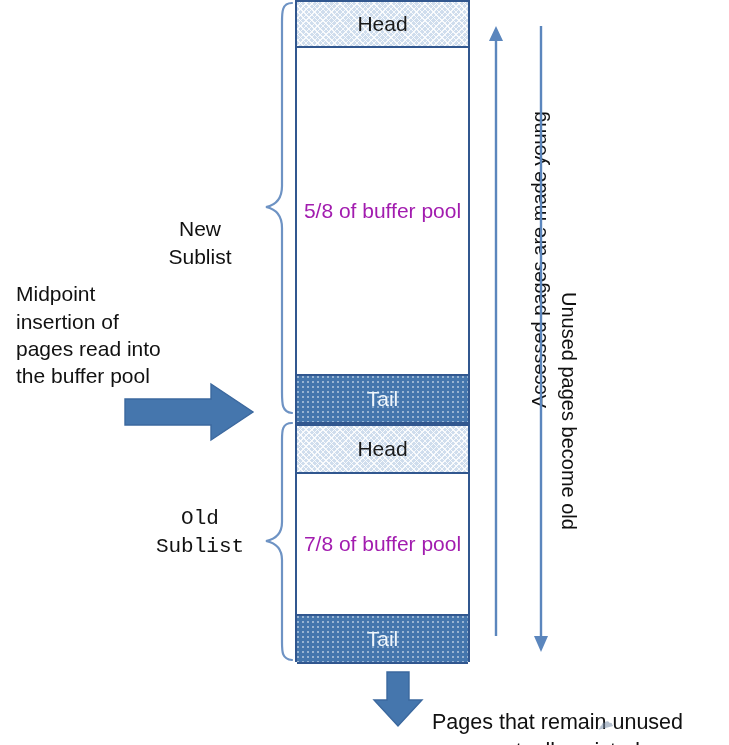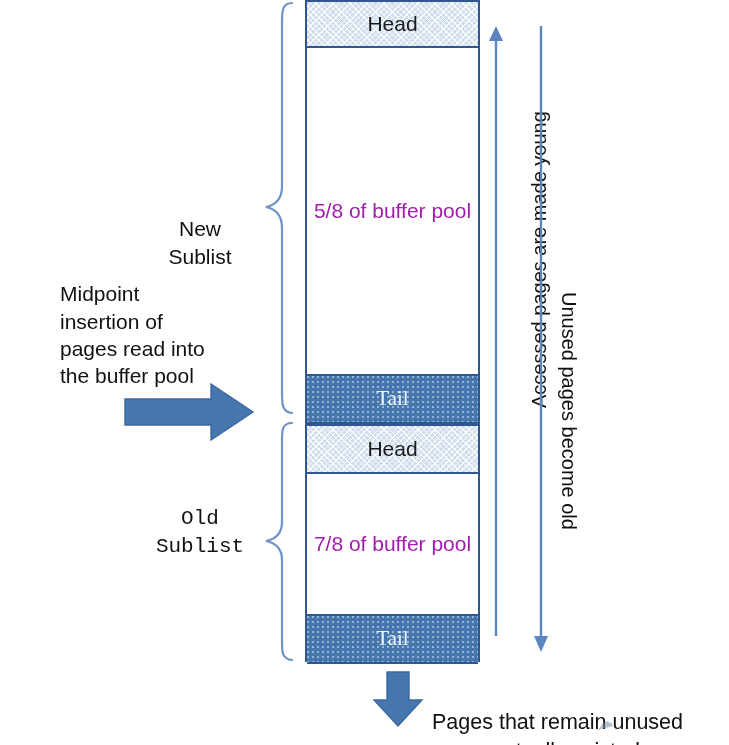--- a/index.html
+++ b/index.html
@@ -15,21 +15,21 @@
     position: relative;
     width: 729px;
     height: 745px;
     background: #ffffff;
     overflow: hidden;
   }
 
   
   .pool-column {
     position: absolute;
-    left: 305px;
+    left: 295px;
     top: 0px;
     width: 175px;
     height: 662px;
     border: 2px solid #31578f;
     box-sizing: border-box;
     background: #ffffff;
   }
 
   .seg {
     position: absolute;
@@ -65,21 +65,20 @@
 
   
   .seg-tail {
     background-color: #4576ad;
     background-image:
       radial-gradient(circle at 1px 1px, rgba(255,255,255,0.45) 1px, rgba(255,255,255,0) 1.4px);
     background-size: 5px 5px;
     color: #eef5fb;
     border-top: 2px solid #31578f;
     border-bottom: 2px solid #31578f;
-    font-family: Liberation Serif, serif;
   }
 
   
   .seg-body {
     background: #ffffff;
     color: #a21caf;
   }
 
   
   .label-block {
@@ -183,21 +182,21 @@
   <div class="label-block" style="left:150px;top:188px;width:100px;text-align:center;">
     <span>New
 Sublist</span>
   </div>
 
   <div class="label-block" style="left:150px;top:478px;width:100px;font-family:Liberation Mono, monospace;">
     <span>Old
 Sublist</span>
   </div>
 
-  <div class="label-block label-left" style="left:16px;top:253px;width:238px;margin-left:44px;">
+  <div class="label-block label-left" style="left:16px;top:253px;width:238px;">
     <span>Midpoint
 insertion of
 pages read into
 the buffer pool</span>
   </div>
 
   <svg style="position:absolute;left:123px;top:382px;" width="132" height="60" viewBox="0 0 132 60">
     <polygon points="2,17 88,17 88,2 130,30 88,58 88,43 2,43" fill="#4576ad" stroke="#3b689e" stroke-width="1.4"></polygon>
   </svg>
 

